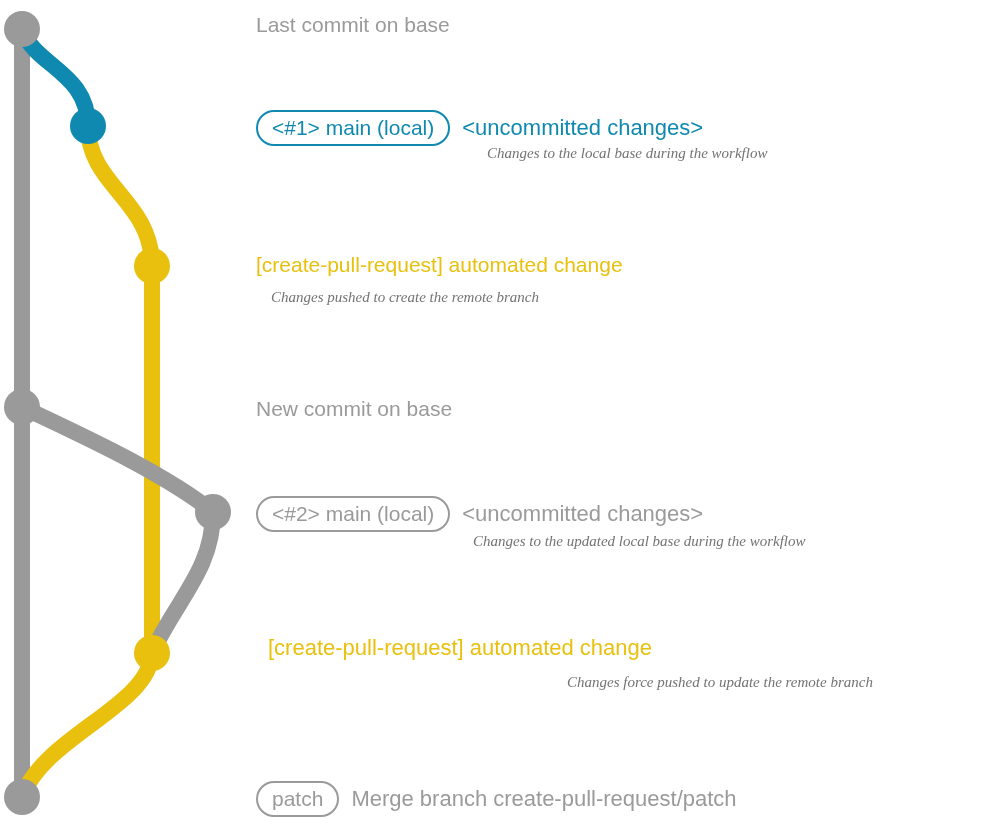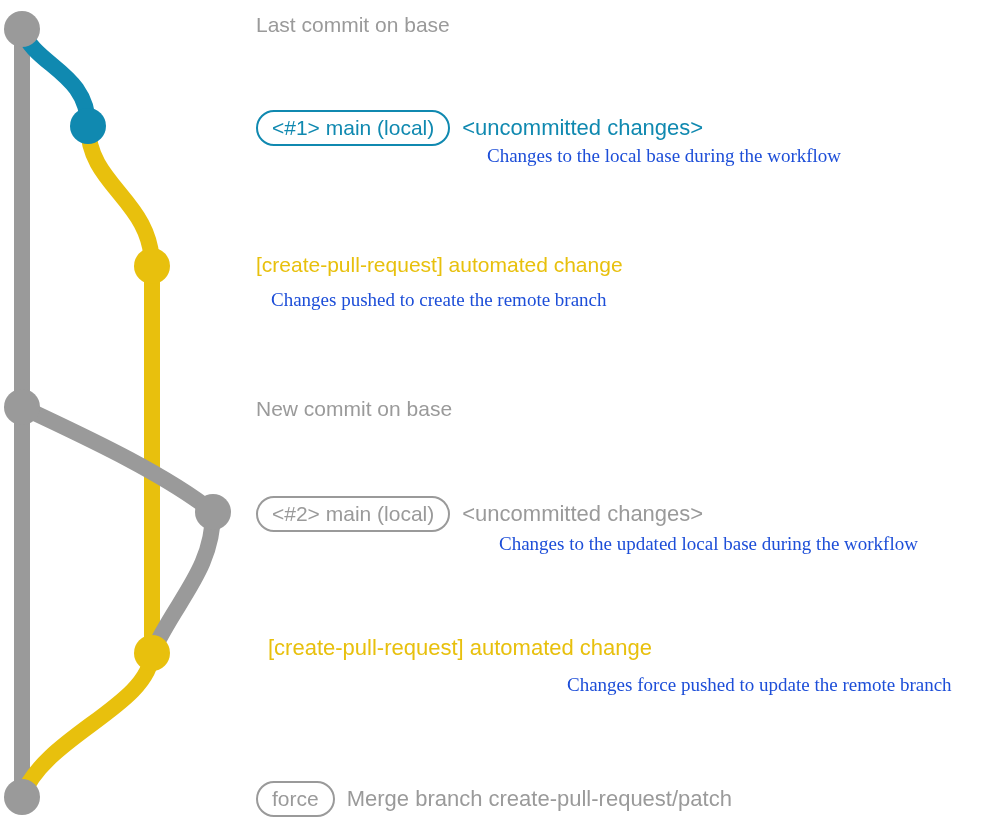--- a/index.html
+++ b/index.html
@@ -64,23 +64,24 @@
     font-family: "Liberation Sans", sans-serif;
   }
 
   .badge-gap {
     margin-left: 12px;
   }
 
   .desc {
     position: absolute;
     font-family: "Liberation Serif", serif;
-    font-size: 19px;
-    color: #1d4ed8;
+    font-size: 15px;
+    color: #737373;
     white-space: nowrap;
+    font-style: italic;
   }
 
   
   .c-gray   { color: #9a9a9a; }
   .c-teal   { color: #1089b0; }
   .c-yellow { color: #e8c00d; }
 
   .plain-title {
     font-size: 21px;
     line-height: 1;
@@ -142,29 +143,29 @@
       <span class="plain-title c-gray">New commit on base</span>
     </div>
   </div>
 
   <div class="row" style="left:256px; top:496px;">
     <div class="headline">
       <span class="ref-badge c-gray">&lt;#2&gt; main (local)</span>
       <span class="subject badge-gap c-gray">&lt;uncommitted changes&gt;</span>
     </div>
   </div>
-  <div class="desc" style="left:499px; top:533px;">Changes to the updated local base during the workflow</div>
+  <div class="desc" style="left:473px; top:533px;">Changes to the updated local base during the workflow</div>
 
   <div class="row" style="left:256px; top:637px;">
     <div class="headline">
       <span class="subject badge-gap c-yellow">[create-pull-request] automated change</span>
     </div>
   </div>
   <div class="desc" style="left:567px; top:674px;">Changes force pushed to update the remote branch</div>
 
   <div class="row" style="left:256px; top:781px;">
     <div class="headline">
-      <span class="ref-badge c-gray">force</span>
+      <span class="ref-badge c-gray">patch</span>
       <span class="subject badge-gap c-gray">Merge branch create-pull-request/patch</span>
     </div>
   </div>
 
 </div>
 
 </body></html>

